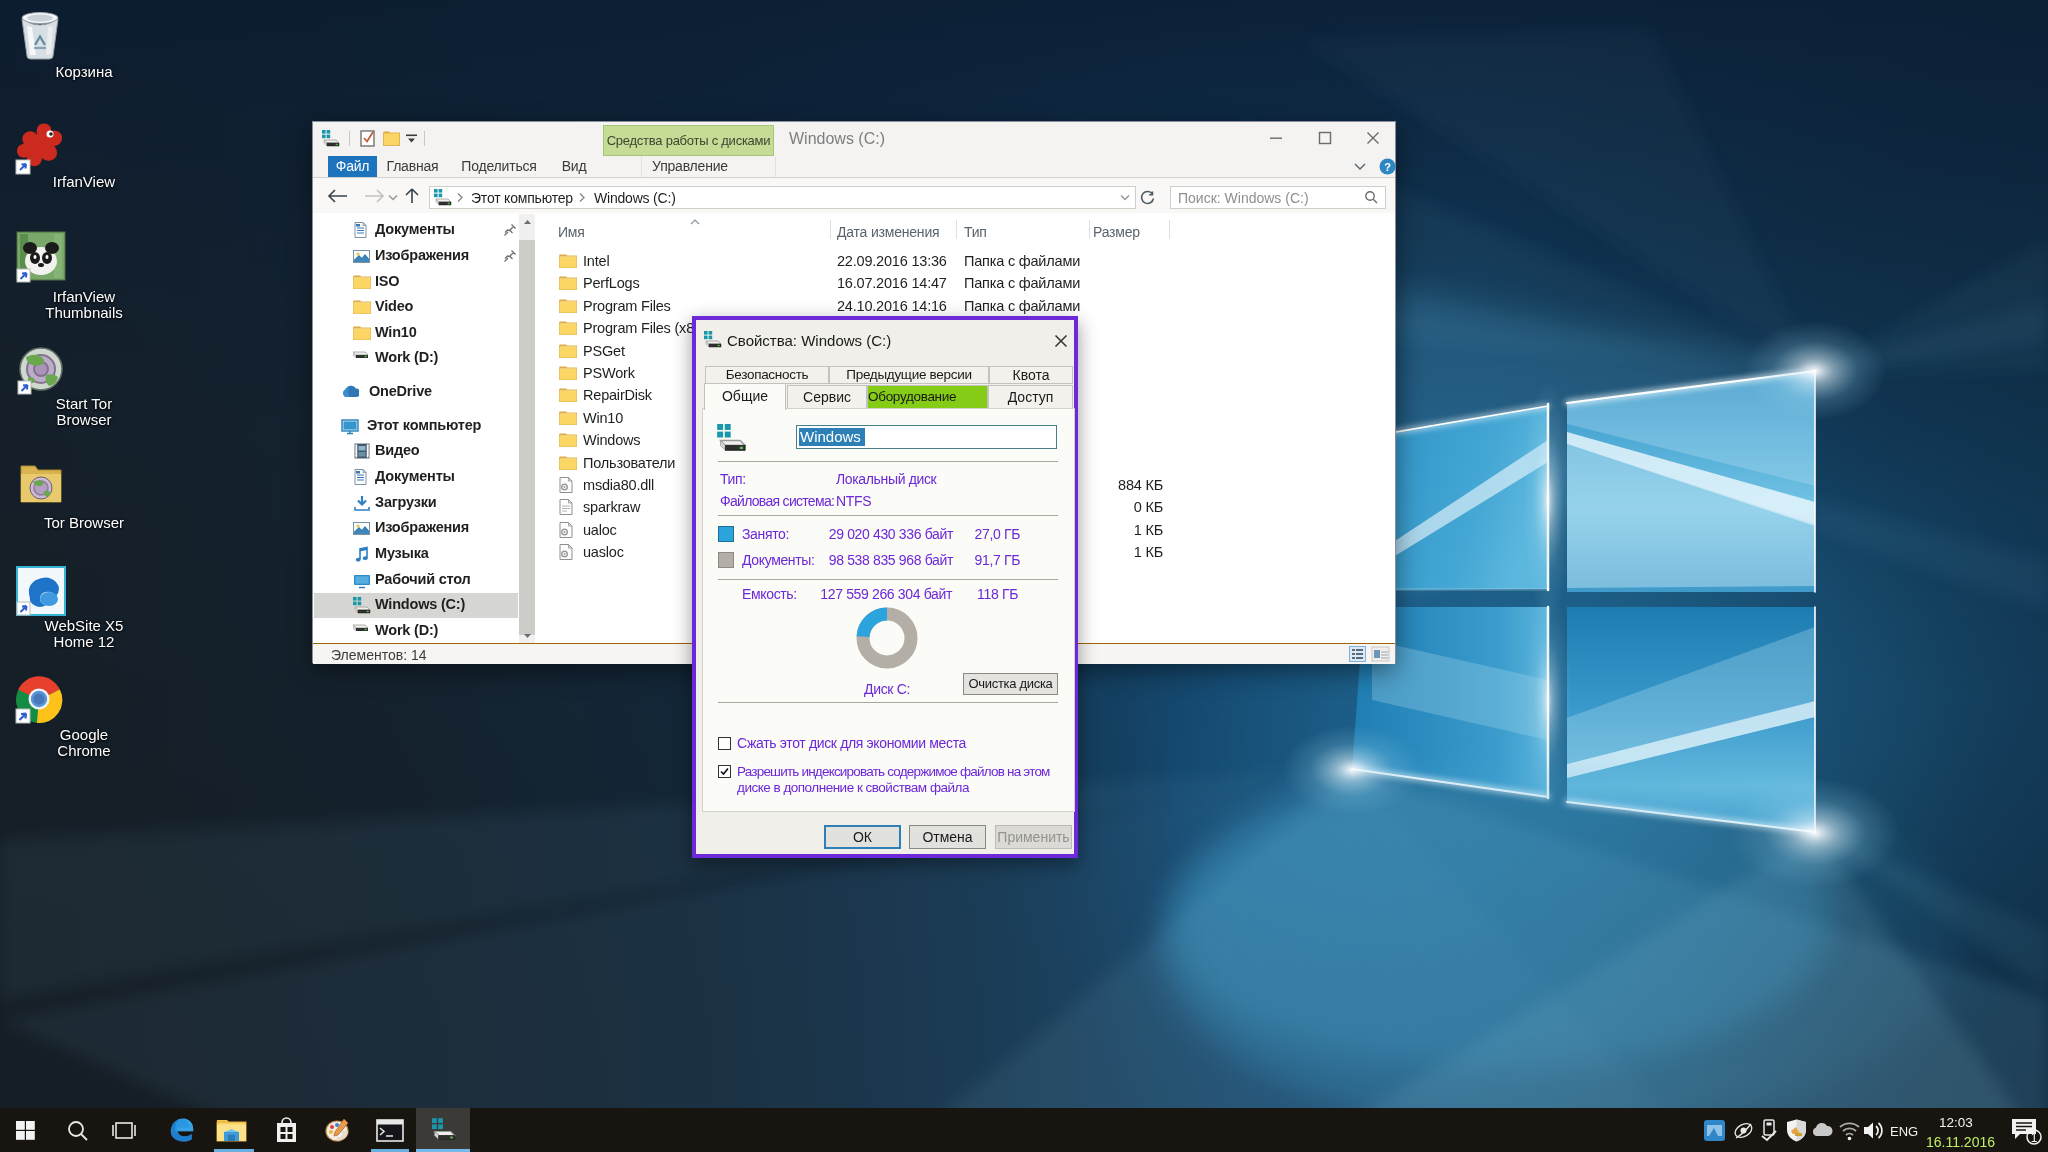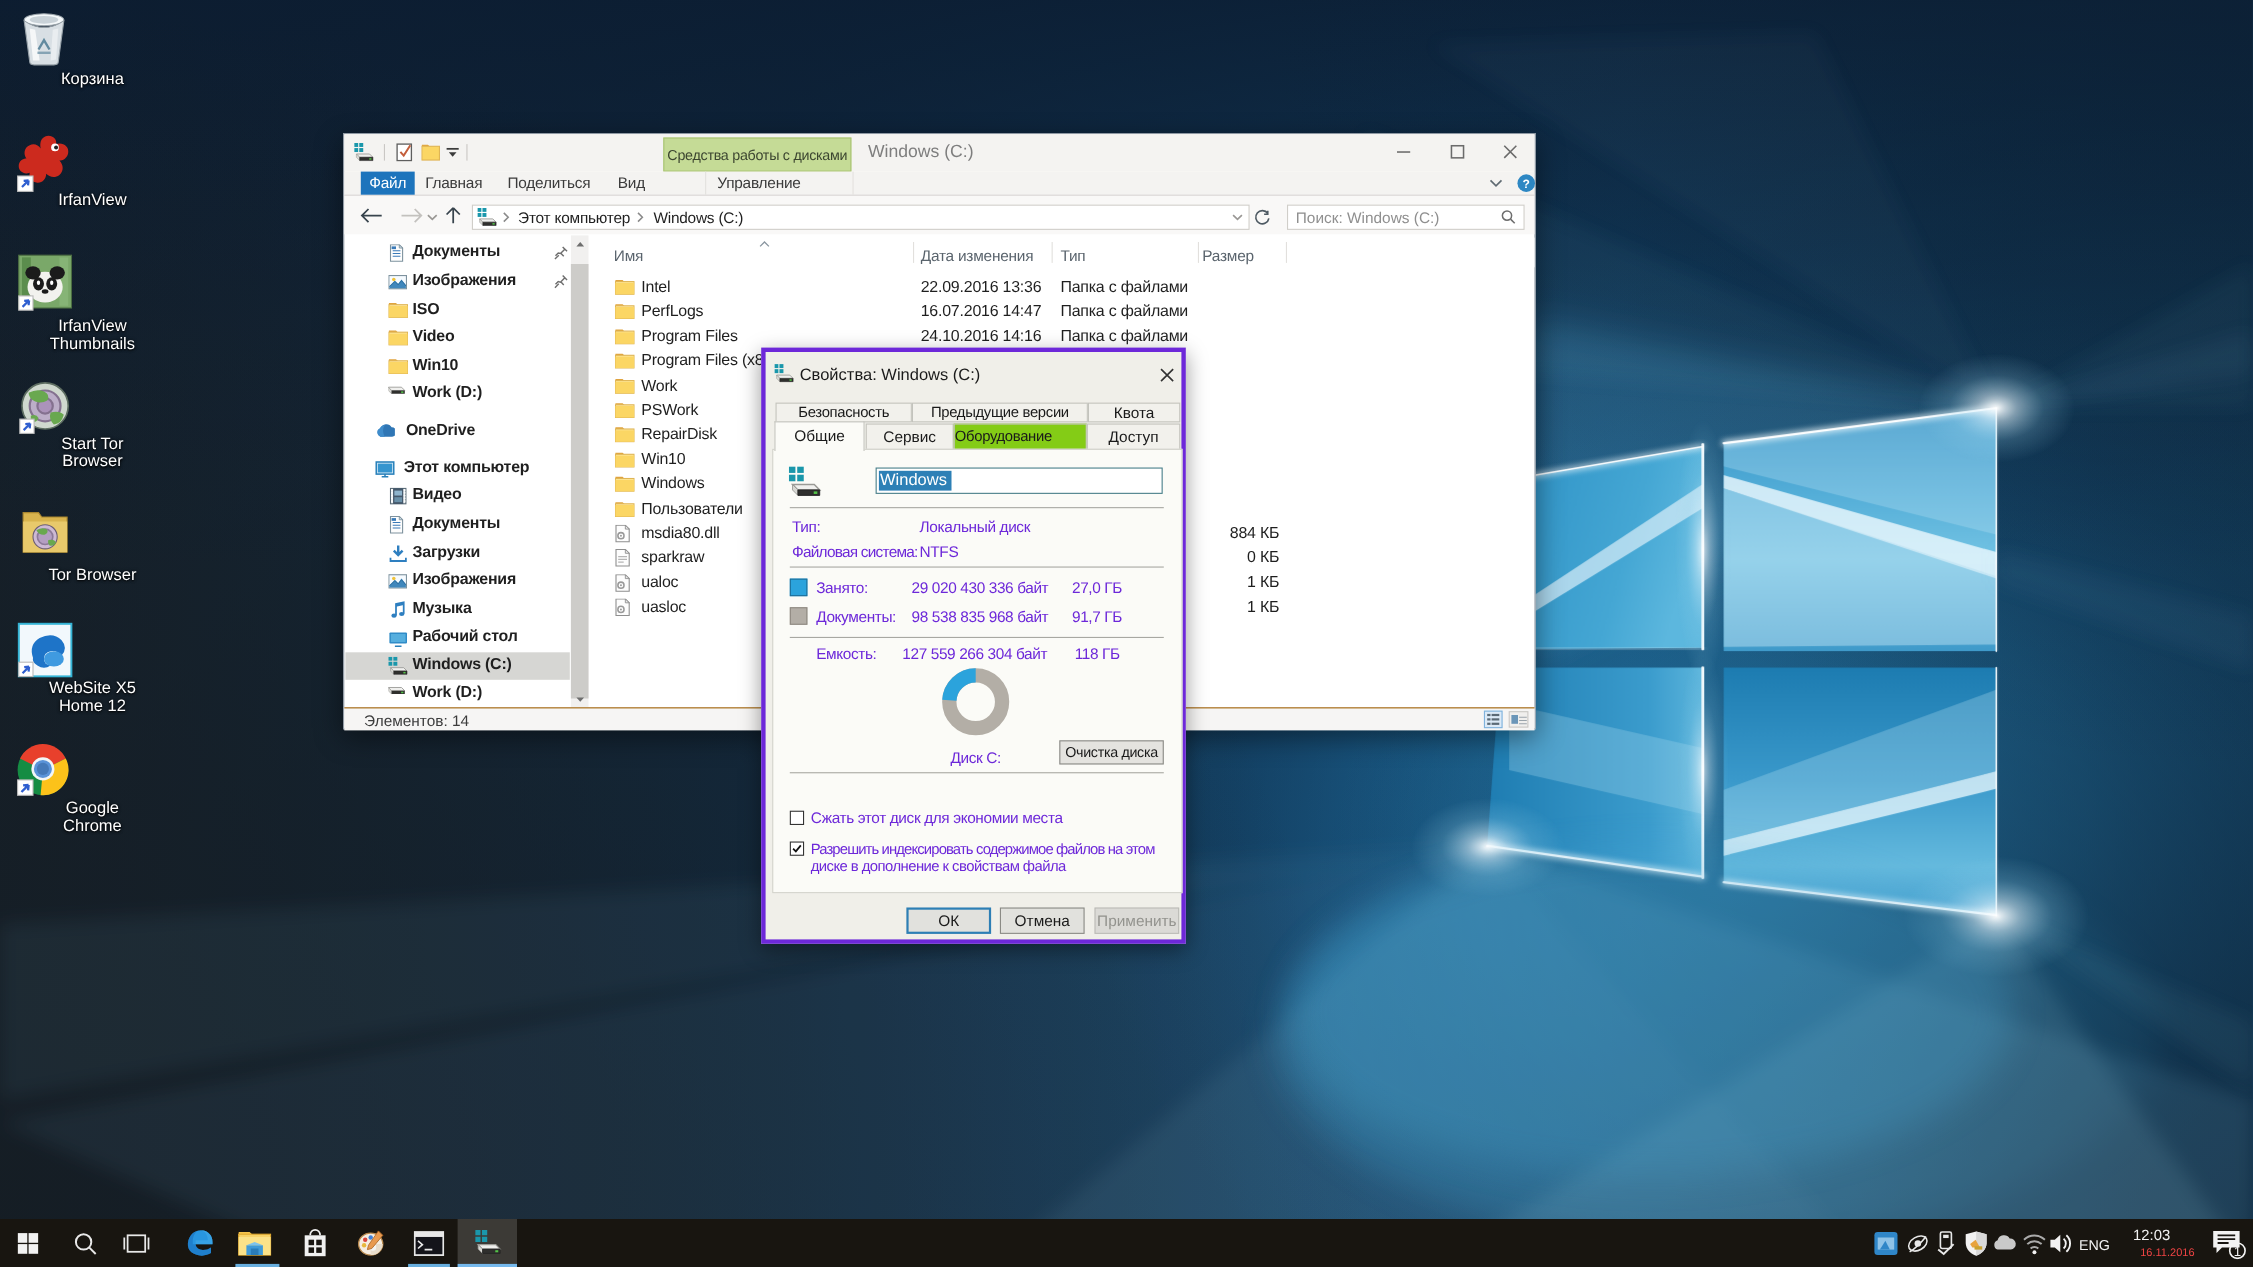--- a/index.html
+++ b/index.html
@@ -535,21 +535,21 @@
  <div class="fitem" style="left:270px;top:176px">Program Files</div>
  <div class="fitem" style="left:524px;top:176px">24.10.2016 14:16</div>
  <div class="fitem" style="left:651px;top:176px">Папка с файлами</div>
  <svg class="a" style="left:246px;top:198px" width="18" height="17" viewBox="0 0 18 17">
       <use href="#sym-folder"></use>
     </svg>
  <div class="fitem" style="left:270px;top:198px">Program Files (x86)</div>
  <svg class="a" style="left:246px;top:221px" width="18" height="17" viewBox="0 0 18 17">
       <use href="#sym-folder"></use>
     </svg>
- <div class="fitem" style="left:270px;top:221px">Work</div>
+ <div class="fitem" style="left:270px;top:221px">PSGet</div>
  <svg class="a" style="left:246px;top:243px" width="18" height="17" viewBox="0 0 18 17">
       <use href="#sym-folder"></use>
     </svg>
  <div class="fitem" style="left:270px;top:243px">PSWork</div>
  <svg class="a" style="left:246px;top:265px" width="18" height="17" viewBox="0 0 18 17">
       <use href="#sym-folder"></use>
     </svg>
  <div class="fitem" style="left:270px;top:265px">RepairDisk</div>
  <svg class="a" style="left:246px;top:288px" width="18" height="17" viewBox="0 0 18 17">
       <use href="#sym-folder"></use>
@@ -781,20 +781,20 @@
  <svg class="a" style="left:1838px;top:11px" width="23" height="23" viewBox="0 0 23 23">
   <path d="M2,8 A14,14 0 0 1 21,8 M5,12 A9.5,9.5 0 0 1 18,12 M8,16 A5,5 0 0 1 15,16" stroke="#ababab" stroke-width="1.8" fill="none"></path>
   <circle cx="11.5" cy="19.5" r="1.8" fill="#f2f2f2"></circle>
  </svg>
  <svg class="a" style="left:1862px;top:11px" width="24" height="23" viewBox="0 0 24 23">
   <path d="M2,8 L6,8 L11,3.5 L11,19.5 L6,15 L2,15 Z" fill="#f2f2f2"></path>
   <path d="M14,7 A6,6 0 0 1 14,16 M16.5,4 A10,10 0 0 1 16.5,19" stroke="#f2f2f2" stroke-width="1.7" fill="none"></path>
  </svg>
  <div class="a" style="left:1890px;top:16px;font-size:13px;color:#f2f2f2">ENG</div>
  <div class="a" style="left:1930px;top:7px;width:52px;text-align:center;font-size:13.5px;color:#f2f2f2">12:03</div>
- <div class="a" style="left:1925px;top:26px;width:70px;text-align:right;font-size:10px;color:#ef4444">16.11.2016</div>
+ <div class="a" style="left:1925px;top:26px;width:70px;text-align:right;font-size:14px;color:#bef264">16.11.2016</div>
  <svg class="a" style="left:2010px;top:9px" width="32" height="28" viewBox="0 0 32 28">
   <path d="M2,2 L26,2 L26,17 L10,17 L5,22 L5,17 L2,17 Z" fill="#f2f2f2"></path>
   <path d="M6,6 h16 M6,9.5 h16 M6,13 h10" stroke="#181511" stroke-width="1.6"></path>
   <circle cx="24" cy="20" r="7" fill="none" stroke="#f2f2f2" stroke-width="1.5"></circle>
   <text x="24" y="24.5" font-size="12" fill="#f2f2f2" text-anchor="middle" font-family="Liberation Sans">1</text>
  </svg>
 </div>
 
 </body></html>

